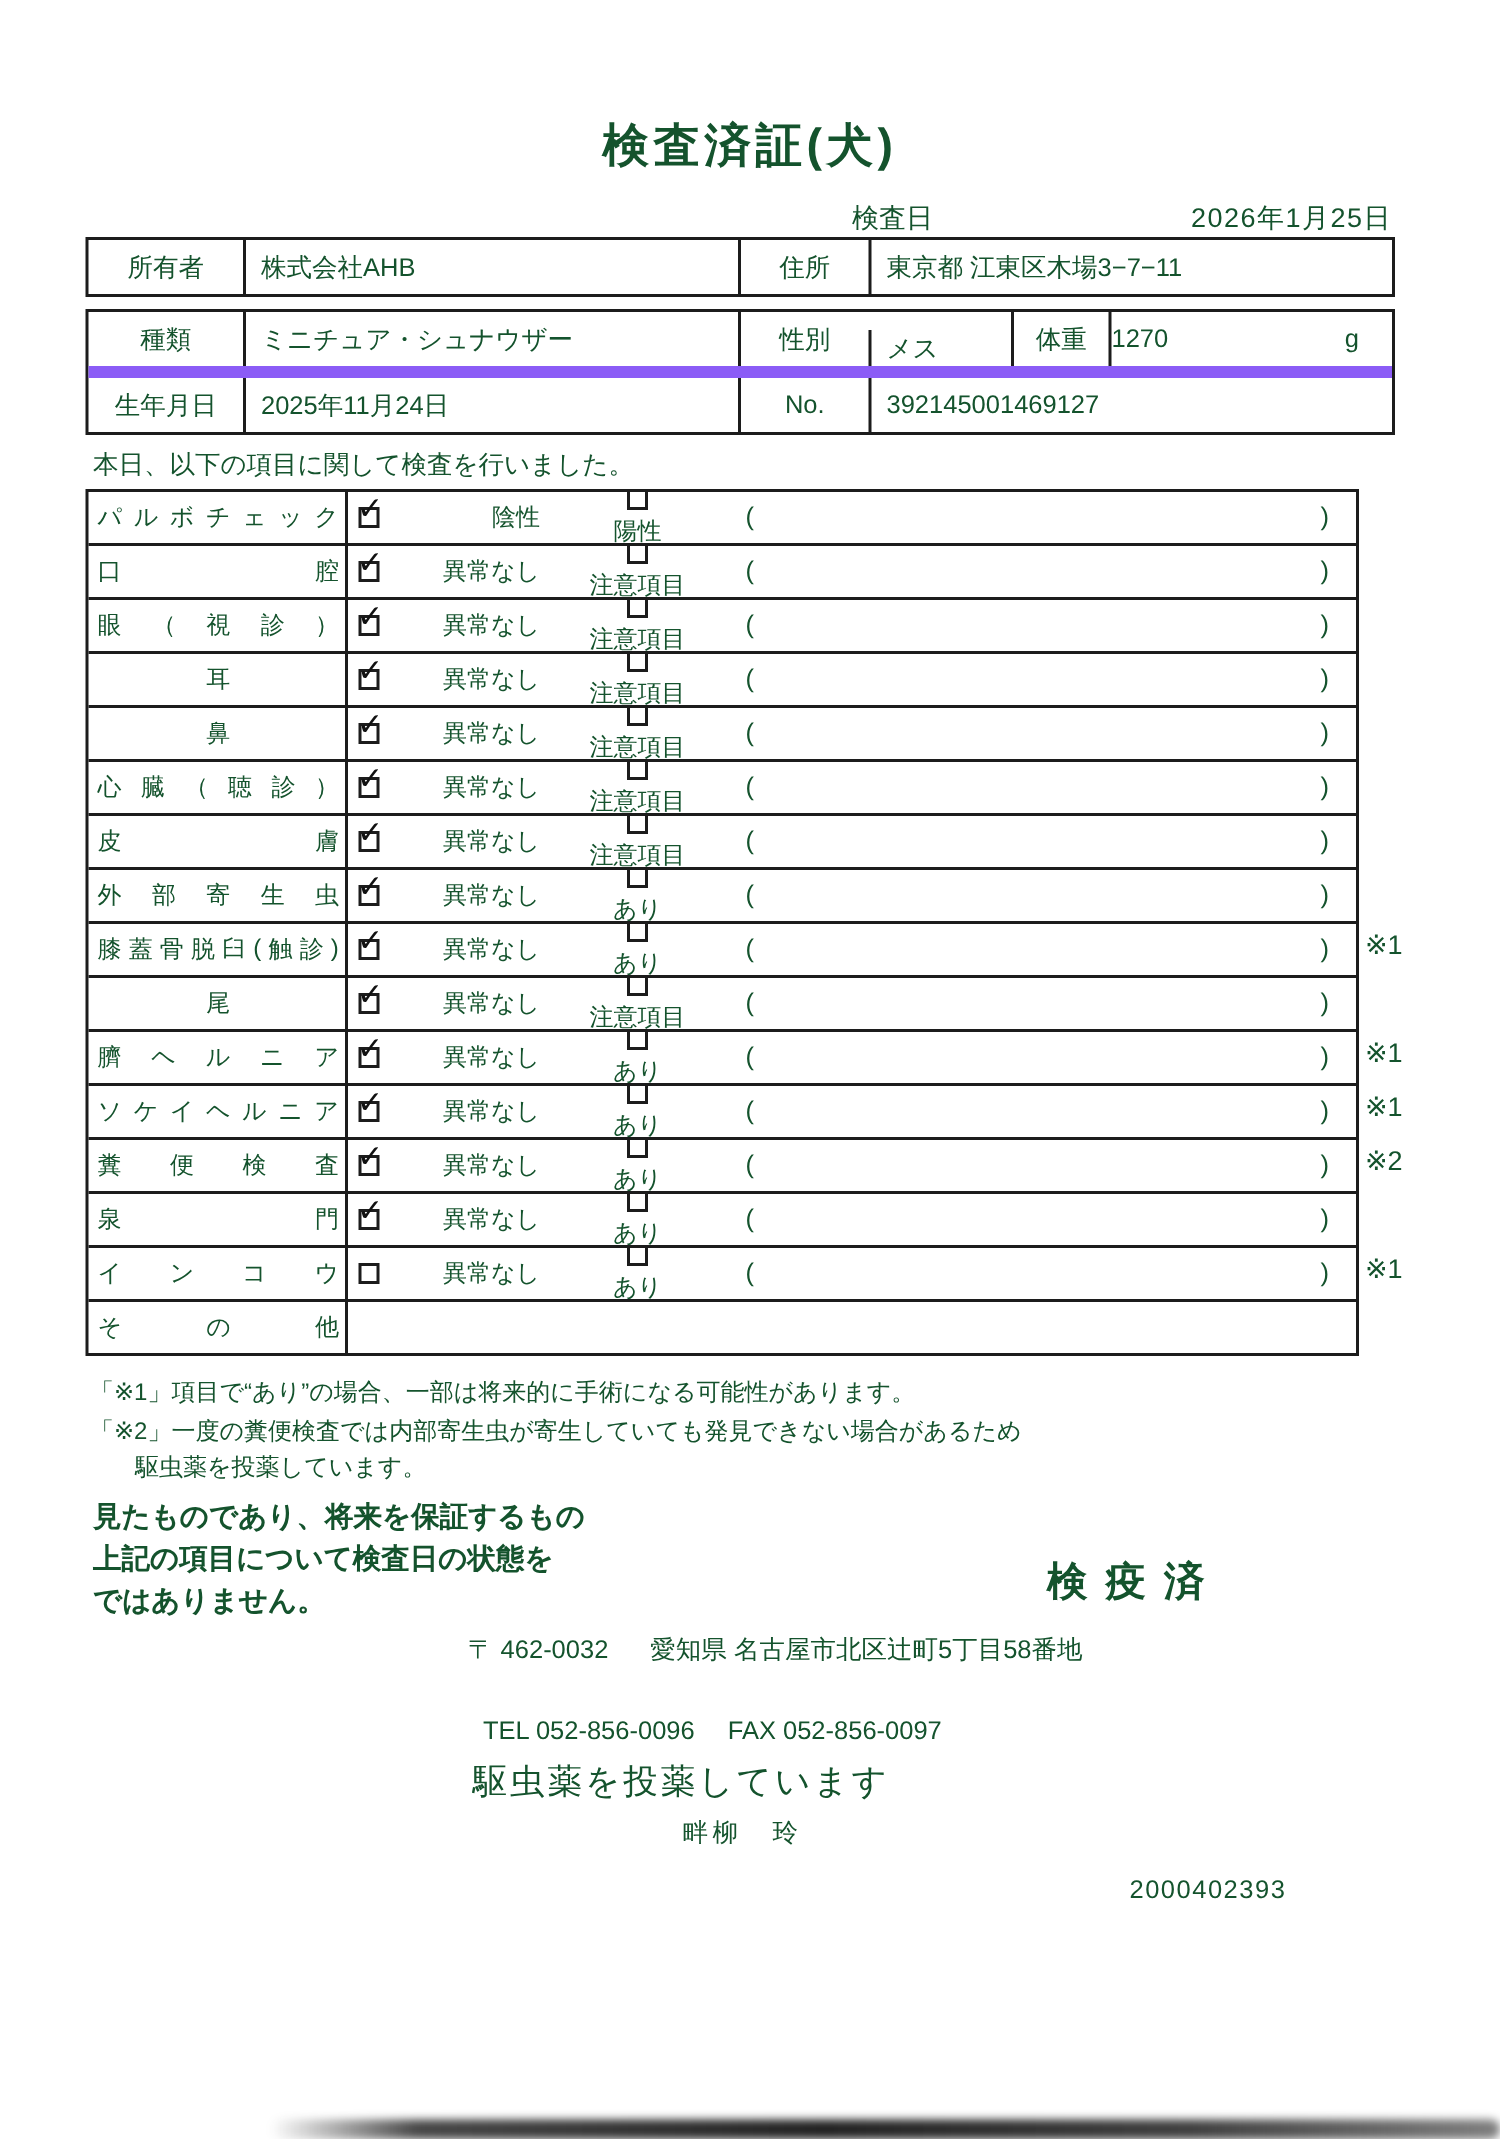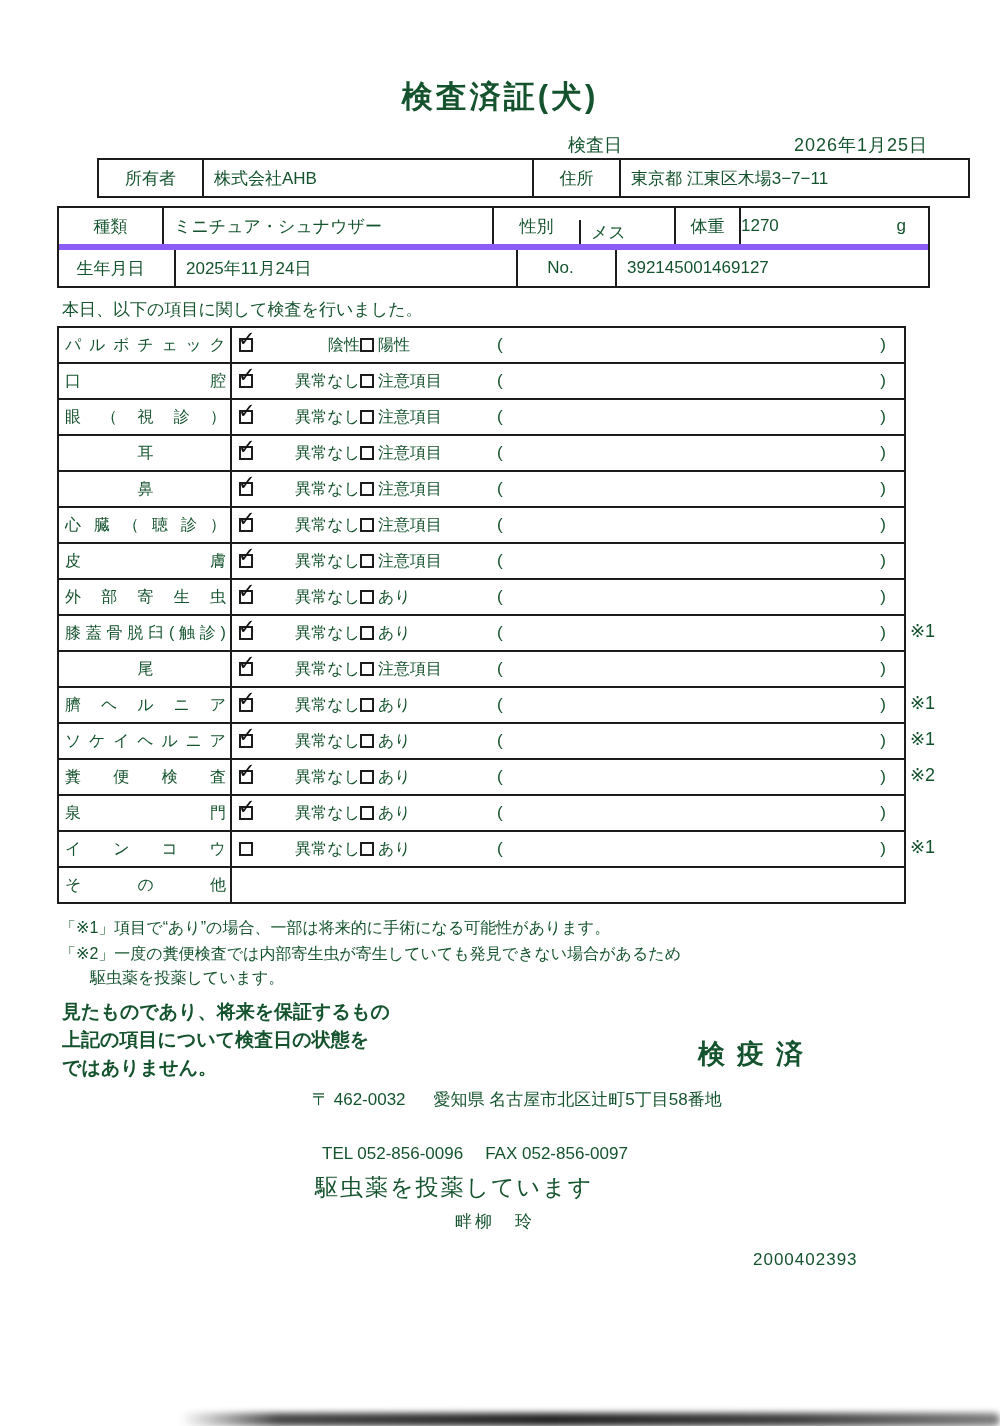--- a/index.html
+++ b/index.html
@@ -8,48 +8,48 @@
     font-family:"Liberation Sans","DejaVu Sans",sans-serif;color:#14532d;overflow:hidden;
   }
   .title{position:absolute;top:76px;left:0;width:100%;text-align:center;
     font-size:31px;letter-spacing:3px;font-weight:600;}
   .date-label{position:absolute;top:133px;left:568px;font-size:18px;text-align:right;}
   .date-value{position:absolute;top:133px;right:72px;font-size:18px;letter-spacing:1px;}
 
   
   .tbl{position:absolute;left:57px;width:873px;border:2px solid #1c1c1c;box-sizing:border-box;}
   .trow{display:flex;height:36px;align-items:stretch;}
-  .trow + .trow{border-top:6px solid #8b5cf6;gap:12px;}
+  .trow + .trow{border-top:8px solid #8b5cf6;}
   .c{display:flex;align-items:center;box-sizing:border-box;font-size:17px;}
   .c + .c{border-left:2px solid #1c1c1c;}
   .lab{justify-content:center;}
   .val{padding-left:10px;text-align:right;}
   .w103{width:103px;flex:none;}
   .w330{width:330px;flex:none;}
   .w87{width:87px;flex:none;}
   .w95{width:95px;flex:none;margin-top:12px;}
   .w65{width:65px;flex:none;}
   .fx{flex:1;}
-  .t1{top:158px;margin-left:40px;}
+  .t1{top:158px;}
   .t2{top:206px;}
   .wval{flex:1;justify-content:flex-end;padding-right:54px;}
   .wunit{margin-left:22px;position:absolute;right:22px;}
 
   .intro{position:absolute;top:298px;left:62px;font-size:17px;}
 
   
   .ctable{position:absolute;top:326px;left:57px;width:845px;border:2px solid #1c1c1c;box-sizing:content-box;}
   .crow{display:flex;height:34px;align-items:center;position:relative;}
   .crow + .crow{border-top:2px solid #1c1c1c;}
   .clabel{width:173px;height:100%;padding:0 4px 0 6px;box-sizing:border-box;flex:none;
     border-right:2px solid #1c1c1c;display:flex;justify-content:space-between;align-items:center;font-size:16px;}
   .clabel.single{justify-content:center;}
   .copt{display:flex;align-items:center;gap:4px;font-size:16px;box-sizing:border-box;}
   .copt.first{width:128px;padding-left:7px;justify-content:space-between;}
-  .copt.second{width:130px;}
+  .copt.second{width:130px;flex-direction:column;}
   .cb{width:14px;height:14px;border:2px solid #1c1c1c;box-sizing:border-box;position:relative;flex:none;}
   .cb.checked::after{content:"✓";position:absolute;left:-3px;top:-13px;font-size:21px;color:#111;}
   .cparen{flex:1;display:flex;justify-content:space-between;align-items:center;
     padding:0 18px 0 7px;font-size:17px;}
   .cempty{flex:1;height:100%;}
   .note{position:absolute;left:851px;top:4px;font-size:18px;white-space:nowrap;}
 
   .fn{position:absolute;left:60px;font-size:16px;}
   .fn1{top:918px;}
   .fn2a{top:944px;}

